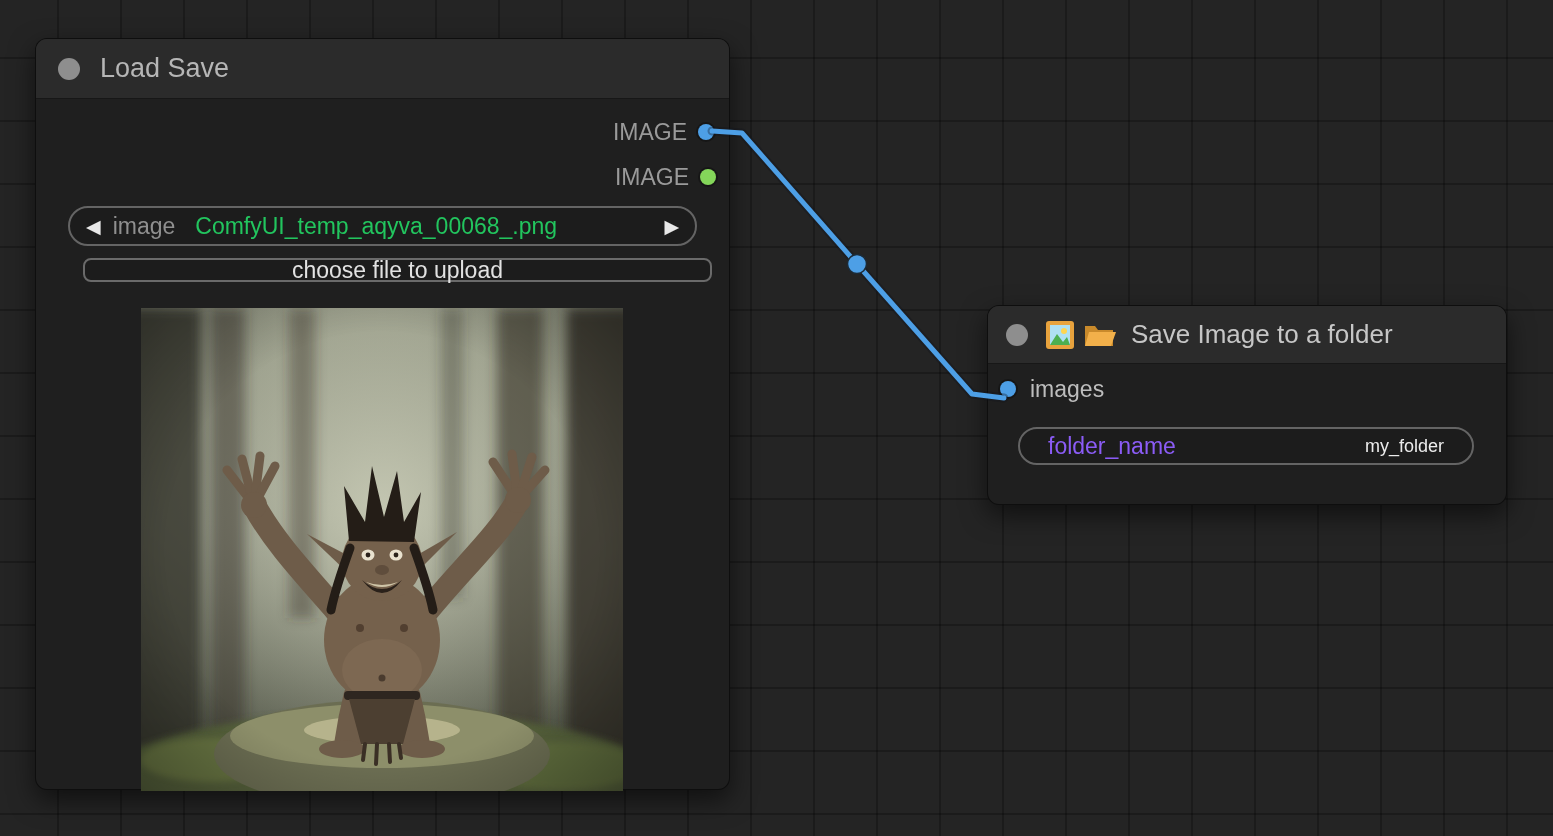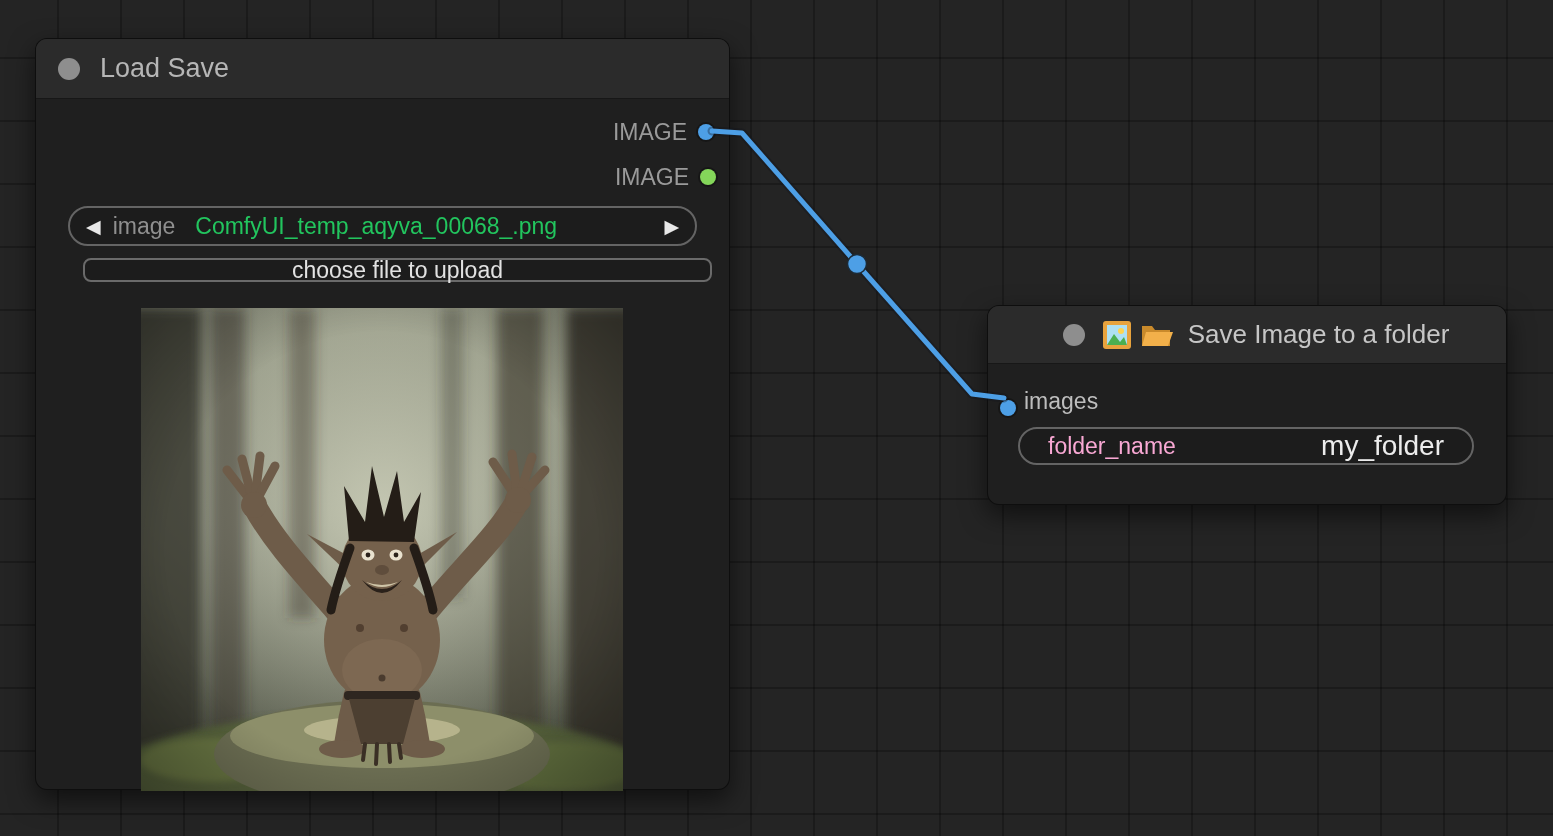--- a/index.html
+++ b/index.html
@@ -42,22 +42,22 @@
     display:flex;align-items:center;box-sizing:border-box;color:#e4e4e4;
   }
   .combo{border-radius:21px;padding:0 16px;}
   .combo .arrow{color:#e8e8e8;font-size:19px;line-height:1;}
   .combo .combo-label{color:#8f8f8f;font-size:23px;margin-left:12px;}
   .combo .combo-value{color:#22c55e;font-size:23px;margin-left:20px;flex:1;white-space:nowrap;overflow:hidden;}
   .combo .arrow-next{margin-left:auto;}
   .btn-widget{border-radius:8px;justify-content:center;font-size:23px;color:#e2e2e2;border-color:#6a6a6a;}
 
   .text-widget{border-radius:20px;padding:0 28px;}
-  .text-widget .tw-label{color:#f9a8d4;font-size:23px;}
-  .text-widget .tw-value{color:#ececec;font-size:28px;margin-left:auto;}
+  .text-widget .tw-label{color:#8b5cf6;font-size:23px;}
+  .text-widget .tw-value{color:#ececec;font-size:18px;margin-left:auto;}
 
   .preview{position:absolute;display:block;}
 
   .wires{position:absolute;left:0;top:0;pointer-events:none;z-index:5;}
   .node{z-index:2;}
 
   .titleicon{display:inline-block;flex:0 0 auto;}
 </style>
 </head>
 <body>
@@ -184,38 +184,38 @@
         <circle cx="255" cy="247" r="2.4" fill="#2a221b"></circle>
         <ellipse cx="241" cy="262" rx="7" ry="5" fill="#5f4d3c"></ellipse>
         <path d="M221 272 Q241 290 261 272 Q241 298 221 272 Z" fill="#2a211a"></path>
         <path d="M225 274 Q241 284 257 274 Q241 280 225 274 Z" fill="#cfc5a8"></path>
       </g>
       <rect x="0" y="0" width="482" height="483" fill="url(#vig)"></rect>
     </svg>
   </div>
 
   <div class="node" style="left:987px;top:305px;width:520px;height:200px;">
-    <div class="titlebar" style="height:58px;justify-content:center;">
+    <div class="titlebar" style="height:58px;">
       <span class="collapse-dot" style="margin-left:18px;"></span>
 
       <svg class="titleicon" style="margin-left:17px;" width="30" height="30" viewBox="0 0 30 30" aria-hidden="true">
         <rect x="1" y="1" width="28" height="28" rx="3" fill="#e8a33d"></rect>
         <rect x="5" y="5" width="20" height="20" fill="#aee0f2"></rect>
         <circle cx="19" cy="11" r="3" fill="#ffd54f"></circle>
         <path d="M5 25 L12 14 L18 22 L22 17 L25 25 Z" fill="#4caf50"></path>
       </svg>
 
       <svg class="titleicon" style="margin-left:8px;" width="34" height="28" viewBox="0 0 34 28" aria-hidden="true">
         <path d="M2 5 L12 5 L15 9 L30 9 L30 25 L2 25 Z" fill="#c98a2b"></path>
         <path d="M6 11 L33 11 L28 25 L2 25 Z" fill="#f2b04a"></path>
       </svg>
       <span class="node-title" style="margin-left:14px;font-size:26px;color:#c6c6c6;">Save Image to a folder</span>
     </div>
 
-    <div class="slot" style="left:12px;top:80px;gap:8px;align-items:flex-end;">
+    <div class="slot" style="left:12px;top:68px;gap:14px;">
       <span class="slot-dot dot-blue"></span>
       <span class="slot-label" style="color:#bdbdbd;">images</span>
     </div>
 
     <div class="widget text-widget" style="left:30px;top:121px;width:456px;height:38px;">
       <span class="tw-label">folder_name</span>
       <span class="tw-value">my_folder</span>
     </div>
   </div>
 

